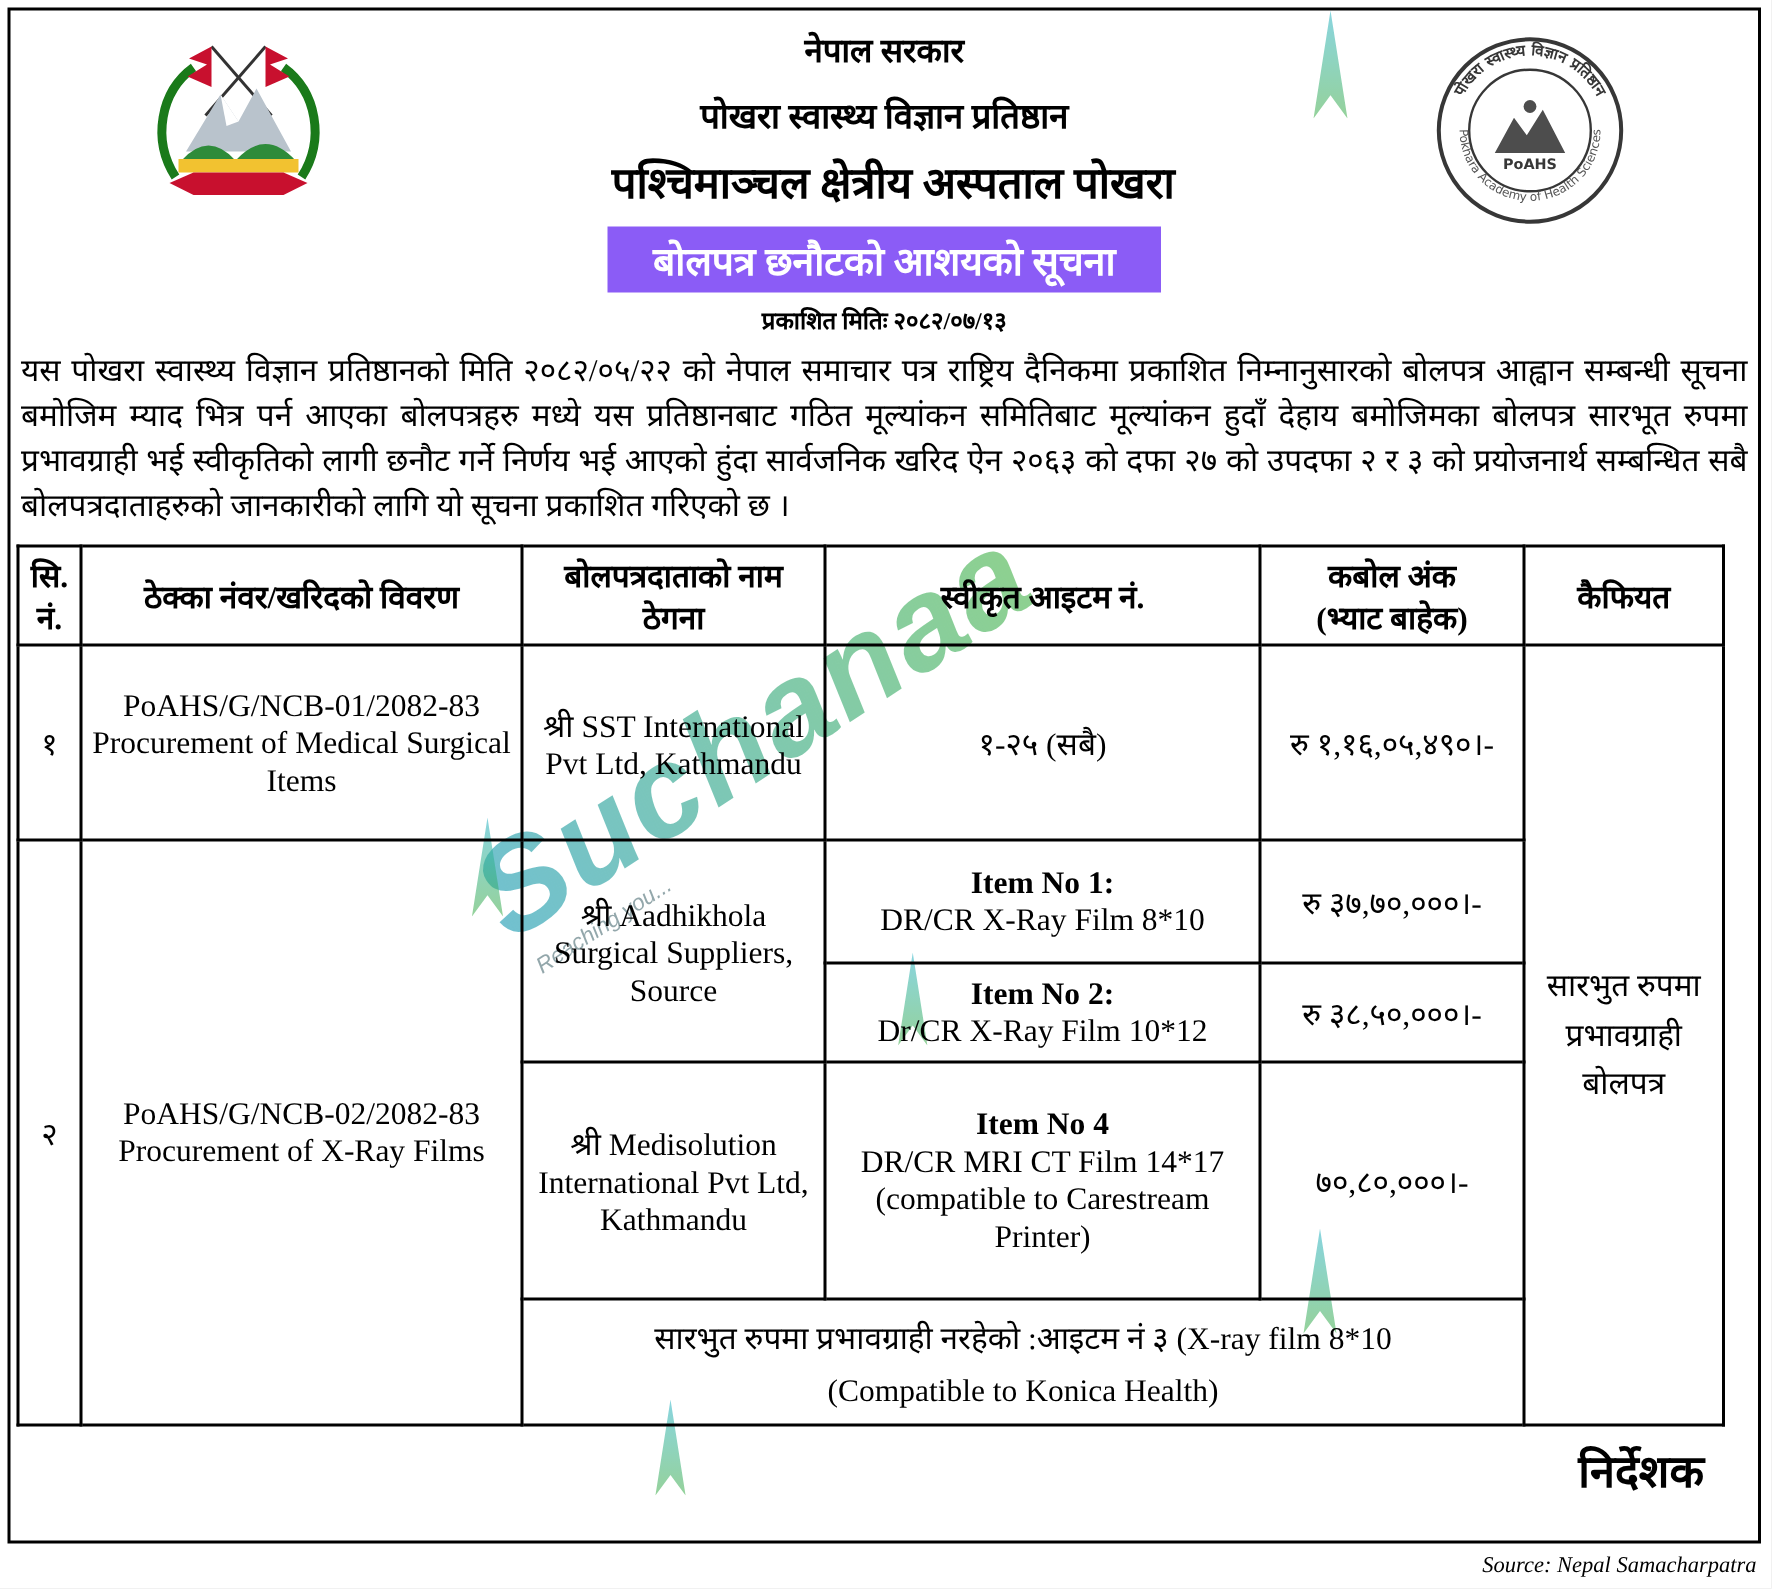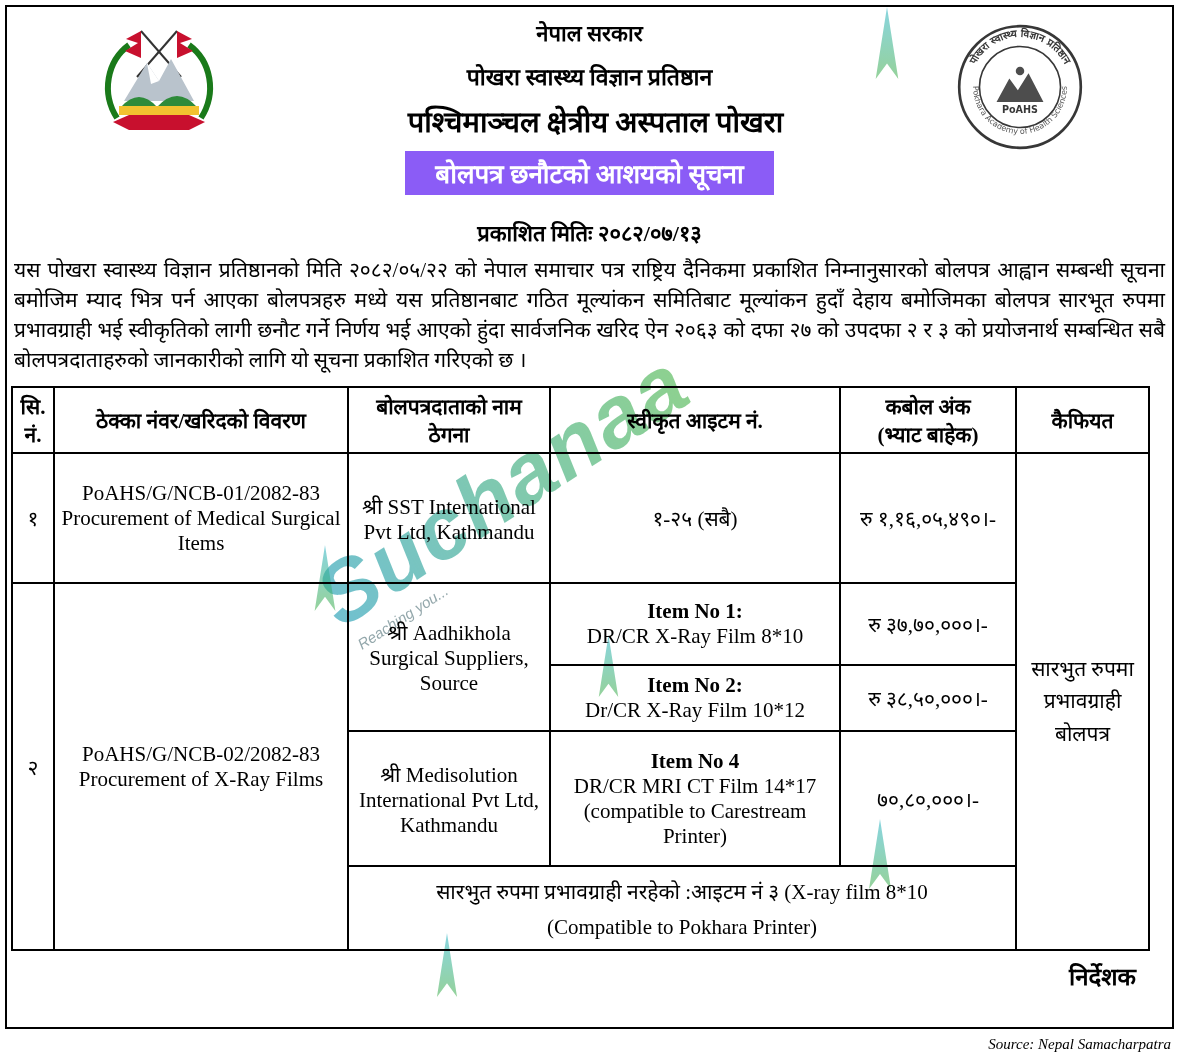--- a/index.html
+++ b/index.html
@@ -40,52 +40,52 @@
   .logo-left{position:absolute; left:92px; top:16px; width:120px; height:120px;}
   .logo-right{position:absolute; right:88px; top:16px; width:128px; height:128px; opacity:.9;}
   .h1{font-size:22px; font-weight:bold;}
   .h2{font-size:23px; font-weight:bold; margin-top:14px;}
   .h3{font-size:23px; font-weight:bold; margin-top:13px;}
   .h4{font-size:29px; font-weight:bold; margin-top:9px;padding-left:12px;}
   .title-box{
     display:inline-block; background:#8b5cf6; color:#fff;
     font-size:26px; font-weight:bold; padding:4px 30px; margin-top:11px;
   }
-  .pub-date{font-size:22px; font-weight:bold; margin-top:22px;}
+  .pub-date{font-size:16px; font-weight:bold; margin-top:7px;}
   
   .paragraph{
     font-size:21px; line-height:30px; text-align:justify;
     margin:8px 7px 0 7px;
   }
   
   .notice-table{
     border-collapse:collapse; table-layout:fixed;
     width:1137px; margin:11px 0 0 4px; background:transparent;
   }
   .notice-table th,.notice-table td{
     border:2px solid #000; font-size:21px; padding:4px 6px;
     text-align:center; vertical-align:middle; overflow:hidden;
   }
   .notice-table th{font-weight:bold;}
   .tr-head{height:64px;}
   .tr-r1{height:130px;}
   .tr-r2a{height:82px;}
   .tr-r2b{height:66px;}
-  .tr-r2c{height:135px;}
+  .tr-r2c{height:158px;}
   .tr-r2d{height:84px;}
   .contract-cell{font-size:20px;}
   .item-detail{text-align:left; padding-left:12px; font-size:21px;}
   .b{font-weight:bold;}
   .amount-left{text-align:left; padding-left:10px;}
   .vtop{vertical-align:top; padding-top:7px;}
   .remarks-cell{vertical-align:middle; line-height:1.55; font-size:21px; padding:0 10px;}
   .note-cell{text-align:left; padding:8px 10px; font-size:21px;}
   .note-cell .note2{margin-top:10px;}
   
-  .signature{font-size:24px; font-weight:bold; text-align:right; padding:8px 36px 0 0;}
+  .signature{font-size:30px; font-weight:bold; text-align:right; padding:8px 36px 0 0;}
   .source{
     position:absolute; right:10px; bottom:6px; z-index:2;
     font-size:15px; font-style:italic; color:#000;margin-top:32px;
   }
 </style>
 </head>
 <body>
 
 <div class="page">
   <div class="doc">
@@ -223,21 +223,21 @@
             <td class="item-detail vtop">
               <span class="b">Item No 4</span><br>
               <span>DR/CR MRI CT Film 14*17 (compatible to Carestream Printer)</span>
             </td>
             <td class="vtop">७०,८०,०००।-</td>
           </tr>
 
           <tr class="tr-r2d">
             <td colspan="3" class="note-cell">
               <div>सारभुत रुपमा प्रभावग्राही नरहेको :आइटम नं ३ (X-ray film 8*10</div>
-              <div class="note2">(Compatible to Pokhara Printer)</div>
+              <div class="note2">(Compatible to Konica Health)</div>
             </td>
           </tr>
         </tbody>
       </table>
 
       <div class="signature">निर्देशक</div>
     </div>
   </div>
 
   <div class="source">Source: Nepal Samacharpatra</div>

